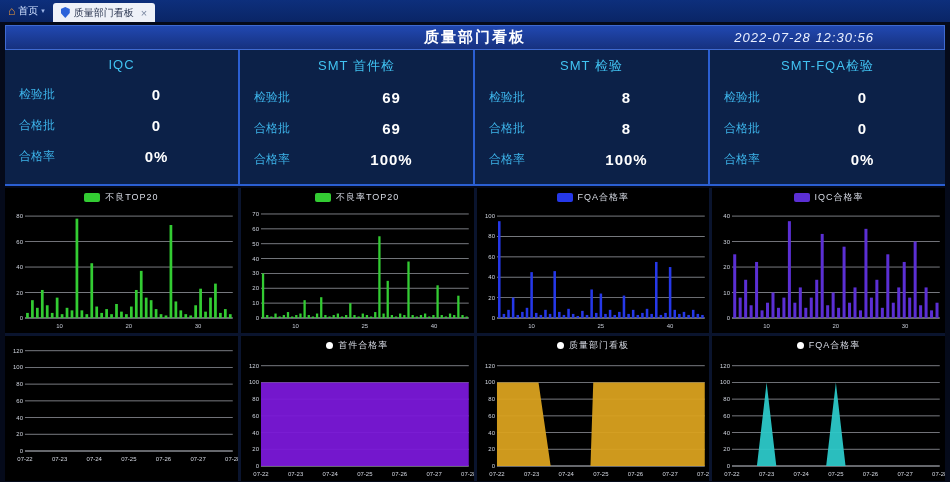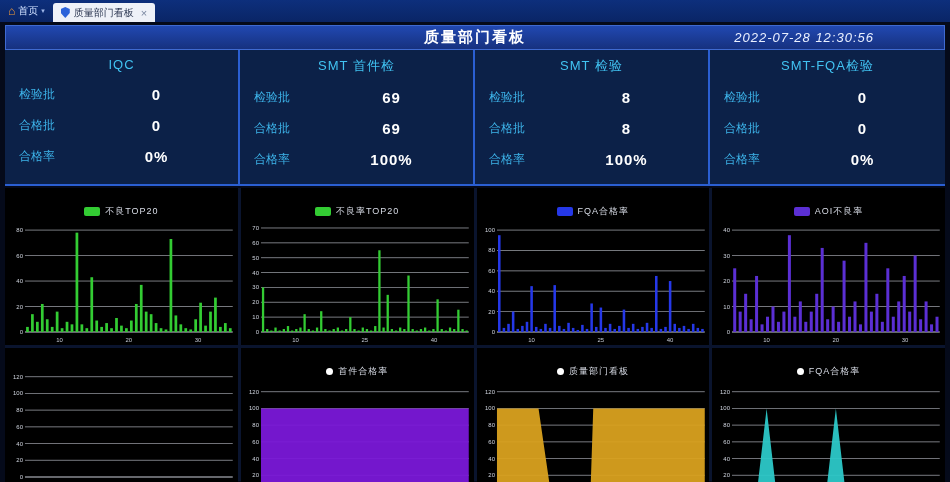--- a/index.html
+++ b/index.html
@@ -40,21 +40,21 @@
     margin-bottom:8px; letter-spacing:1px; }
   .stat-row { display:flex; align-items:flex-end; margin:14px 0; }
   .stat-label { color:#3db4ea; font-size:12px; width:70px; }
   .stat-value { flex:1; text-align:center; color:#ffffff; font-size:15px;
     font-weight:bold; letter-spacing:1px; }
 
   
   .charts { margin-top:2px; display:grid; grid-template-columns:repeat(4,1fr);
     grid-template-rows:repeat(2,1fr); gap:3px; background:#0a142e;
     height:293px; }
-  .chart-cell { background:#000; padding-top:16px; }
+  .chart-cell { background:#000; padding-top:2px; }
   .legend { height:15px; display:flex; align-items:center;
     justify-content:center; gap:5px; }
   .marker { width:16px; height:9px; border-radius:2px; display:inline-block; }
   .marker.dot { width:7px; height:7px; border-radius:50%; }
   .ltext { color:#d8dce6; font-size:9px; letter-spacing:1px; }
   .chart-cell svg { display:block; width:100%; height:126px; }
 </style>
 </head>
 <body>
 
@@ -353,21 +353,21 @@
             <rect x="219.79555555555555" y="108.92380952380952" width="2.542222222222222" height="4.076190476190477" fill="#2538e8"></rect>
             <rect x="224.4177777777778" y="109.94285714285715" width="2.542222222222222" height="3.057142857142857" fill="#2538e8"></rect>
             <text x="54.666666666666664" y="123" font-size="6" fill="#c4c9d4" text-anchor="middle">10</text>
             <text x="124" y="123" font-size="6" fill="#c4c9d4" text-anchor="middle">25</text>
             <text x="193.33333333333334" y="123" font-size="6" fill="#c4c9d4" text-anchor="middle">40</text>
           </svg>
       </div>
       <div class="chart-cell">
         <div class="legend">
           <span class="marker" style="background: rgb(91, 47, 212);"></span>
-          <span class="ltext">AOI不良率</span>
+          <span class="ltext">IQC合格率</span>
         </div>
         <svg preserveAspectRatio="none" viewBox="0 0 233 126">
             <line x1="20" y1="113" x2="228" y2="113" stroke="#ccd0da" stroke-width="1" opacity="1"></line>
             <text x="18" y="115" font-size="6" fill="#cfd4de" text-anchor="end">0</text>
             <line x1="20" y1="87.52380952380952" x2="228" y2="87.52380952380952" stroke="#ccd0da" stroke-width="0.7" opacity="0.85"></line>
             <text x="18" y="89.52380952380952" font-size="6" fill="#cfd4de" text-anchor="end">10</text>
             <line x1="20" y1="62.04761904761905" x2="228" y2="62.04761904761905" stroke="#ccd0da" stroke-width="0.7" opacity="0.85"></line>
             <text x="18" y="64.04761904761905" font-size="6" fill="#cfd4de" text-anchor="end">20</text>
             <line x1="20" y1="36.57142857142857" x2="228" y2="36.57142857142857" stroke="#ccd0da" stroke-width="0.7" opacity="0.85"></line>
             <text x="18" y="38.57142857142857" font-size="6" fill="#cfd4de" text-anchor="end">30</text>

